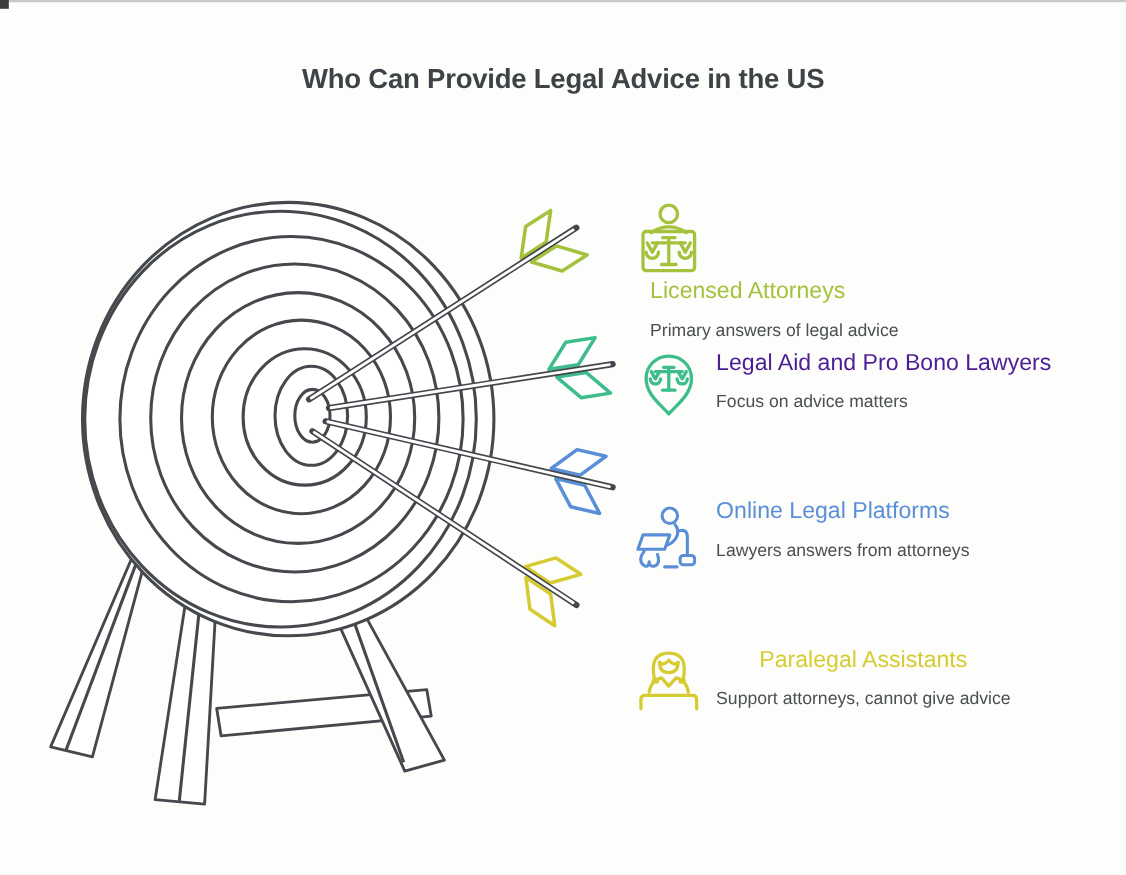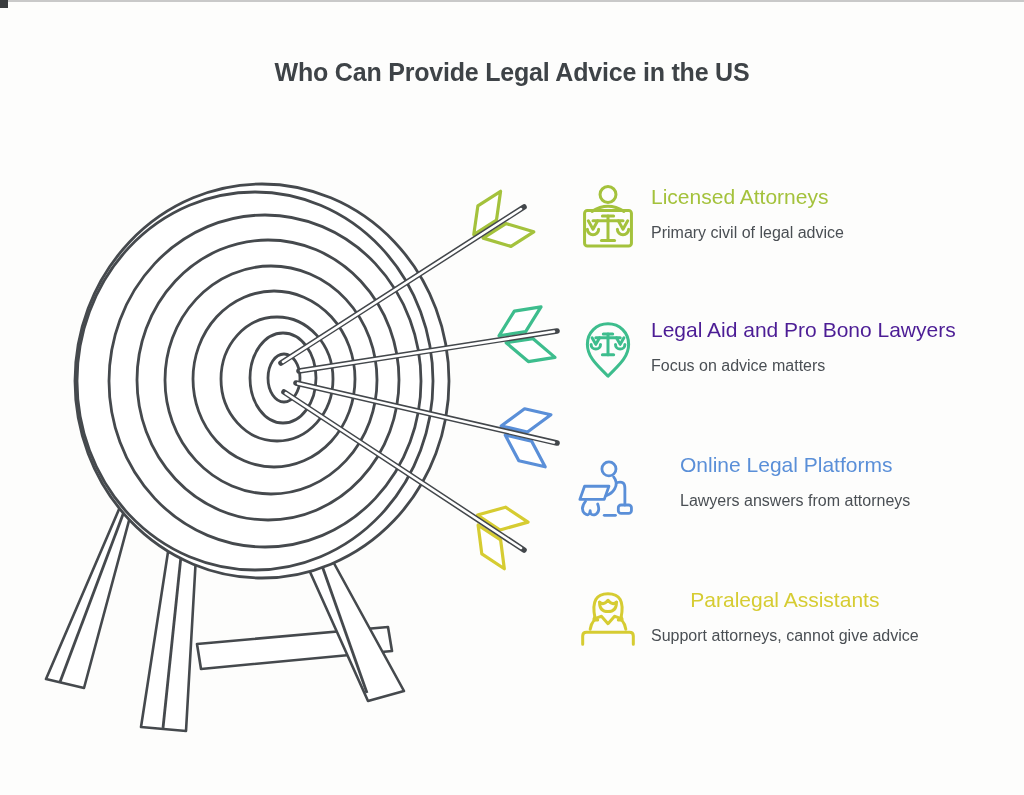--- a/index.html
+++ b/index.html
@@ -20,23 +20,23 @@
     position:absolute;top:58px;left:0;width:100%;
     text-align:center;margin:0;
     font-size:25px;font-weight:700;letter-spacing:-0.2px;
     color:#3e4347;
   }
 
   .illustration{position:absolute;left:0;top:0;}
 
   .items{position:absolute;left:578px;top:0;width:420px;}
   .item{position:absolute;left:0;display:flex;align-items:flex-start;}
-  .item.i1{top:183px;}
+  .item.i1{top:183px;flex-direction:column;}
   .item.i2{top:316px;}
-  .item.i3{top:451px;gap:29px;}
+  .item.i3{top:451px;}
   .item.i4{top:586px;text-align:center;}
   .icon-box{width:60px;flex:0 0 60px;display:block;}
   .icon-box svg{display:block;}
   .icon-box svg *{stroke:currentColor;fill:none;stroke-linecap:round;stroke-linejoin:round;}
   .item.i3 .icon-box{margin-top:7px;}
   .item-text{margin-left:13px;padding-top:2px;}
   .item-label{font-size:21px;line-height:1.15;margin:0;font-weight:400;}
   .item-desc{font-size:16px;color:#4a4f54;margin:15px 0 0 0;}
 
   
@@ -137,21 +137,21 @@
           <line x1="16" y1="40" x2="48" y2="40"></line>
           <path d="M11 40 L16 49 L21 40"></path>
           <path d="M10 49 A6 6 0 0 0 22 49"></path>
           <path d="M43 40 L48 49 L53 40"></path>
           <path d="M42 49 A6 6 0 0 0 54 49"></path>
           <line x1="25" y1="61" x2="39" y2="61"></line>
         </svg>
       </span>
       <div class="item-text">
         <p class="item-label" style="color: rgb(164, 194, 60);">Licensed Attorneys</p>
-        <p class="item-desc">Primary civil of legal advice</p>
+        <p class="item-desc">Primary answers of legal advice</p>
       </div>
     </div>
 
     <div class="item i2">
       <span class="icon-box" style="color: rgb(61, 189, 141);">
         <svg width="60" height="68" viewBox="0 0 64 72" stroke-width="3.2">
           <path d="M32 64 C24 55 10 45 10 30 C10 17.5 19.5 8 32 8 C44.5 8 54 17.5 54 30 C54 45 40 55 32 64 Z"></path>
           <line x1="32" y1="19" x2="32" y2="41"></line>
           <line x1="27" y1="19" x2="37" y2="19"></line>
           <line x1="19" y1="23" x2="45" y2="23"></line>

